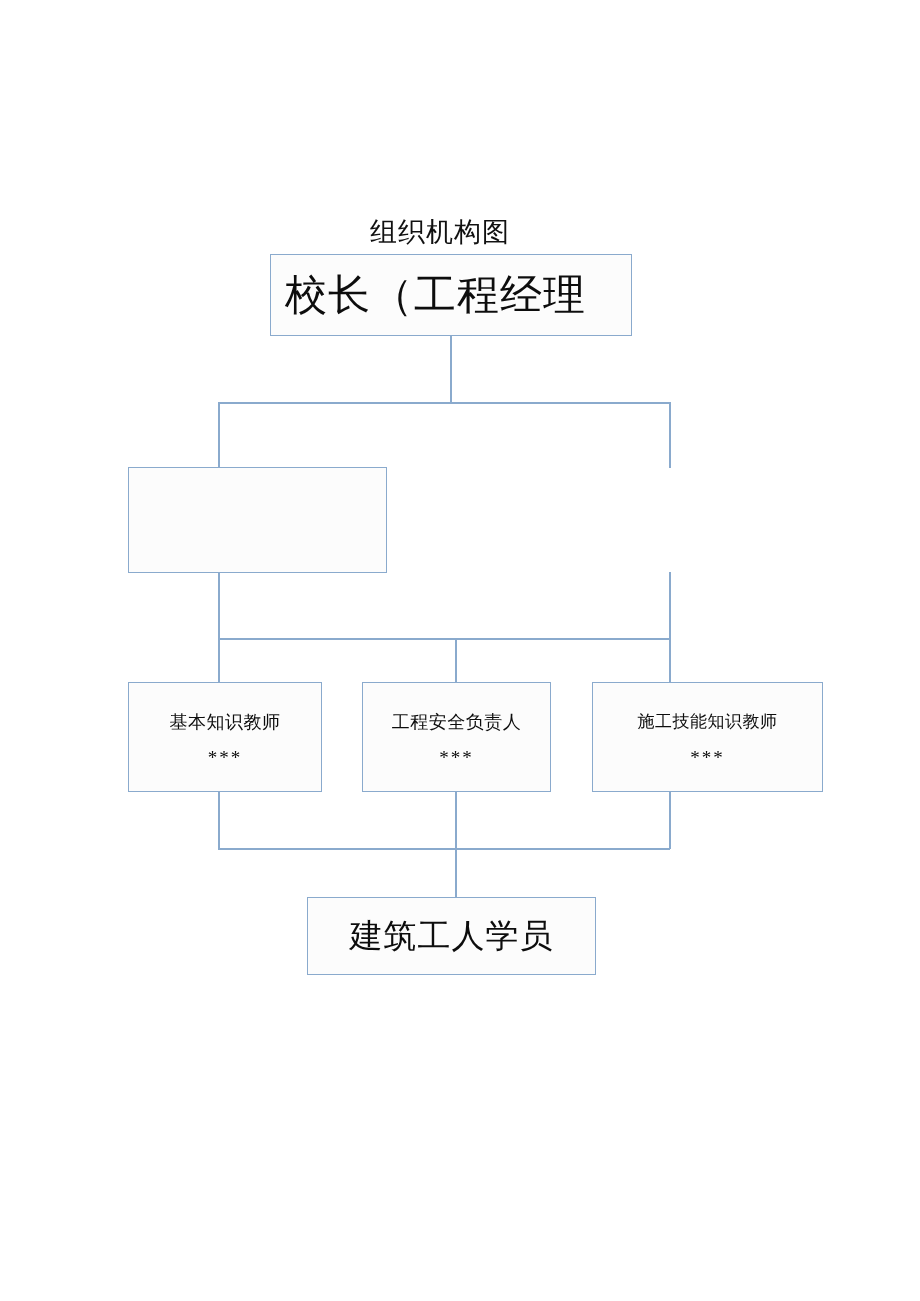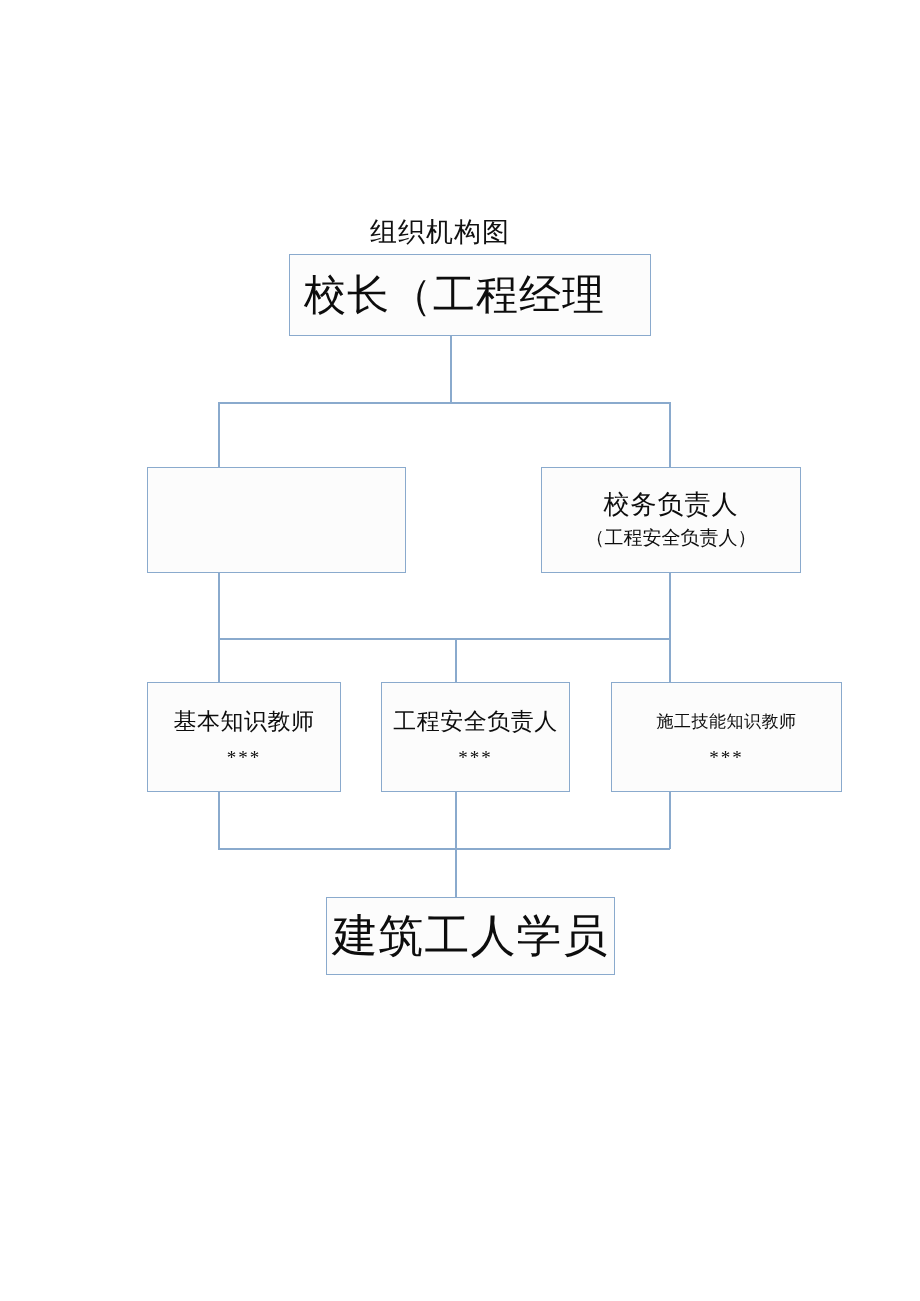--- a/index.html
+++ b/index.html
@@ -36,21 +36,20 @@
     box-sizing: border-box;
     border: 1.6px solid #8aaacd;
     background: #fcfcfc;
     display: flex;
     flex-direction: column;
     align-items: center;
     justify-content: center;
     color: #0d0d0d;
     text-align: center;
     z-index: 3;
-    margin-left: 19px;
   }
   .node .line1 { white-space: nowrap; }
   .node .line2 { white-space: nowrap; }
 
   
   #node-principal {
     left: 270px;
     top: 254px;
     width: 362px;
     height: 82px;
@@ -97,21 +96,21 @@
     line-height: 30px;
   }
 
   
   .teacher { height: 110px; top: 682px; }
   #node-basic   { left: 128px; width: 194px; }
   #node-safety  { left: 362px; width: 189px; }
   #node-skill   { left: 592px; width: 231px; }
 
   .teacher .line1 {
-    font-size: 23px;
+    font-size: 18px;
     line-height: 30px;
     letter-spacing: 0.5px;
     margin-bottom: 12px;
   }
   #node-skill .line1 {
     font-size: 17px;
     letter-spacing: 0.5px;
   }
   .teacher .line2 {
     font-size: 19px;
@@ -120,21 +119,21 @@
   }
 
   
   #node-students {
     left: 307px;
     top: 897px;
     width: 289px;
     height: 78px;
   }
   #node-students .line1 {
-    font-size: 45px;
+    font-size: 33px;
     line-height: 44px;
     letter-spacing: 1px;
     text-align: center;
   }
 
   
   .conn {
     position: absolute;
     background: #8aaacd;
     z-index: 1;
@@ -188,24 +187,20 @@
   <div class="conn h" id="c-bus-bottom"></div>
   <div class="conn v" id="c-students-down"></div>
 
   <div class="node" id="node-principal">
     <span class="line1">校长（工程经理</span>
   </div>
 
   <div class="node" id="node-academic">
   </div>
 
-  <div class="node" id="node-school-affairs">
-    <span class="line1">校务负责人</span>
-    <span class="line2">（工程安全负责人）</span>
-  </div>
 
   <div class="node teacher" id="node-basic">
     <span class="line1">基本知识教师</span>
     <span class="line2">***</span>
   </div>
 
   <div class="node teacher" id="node-safety">
     <span class="line1">工程安全负责人</span>
     <span class="line2">***</span>
   </div>

